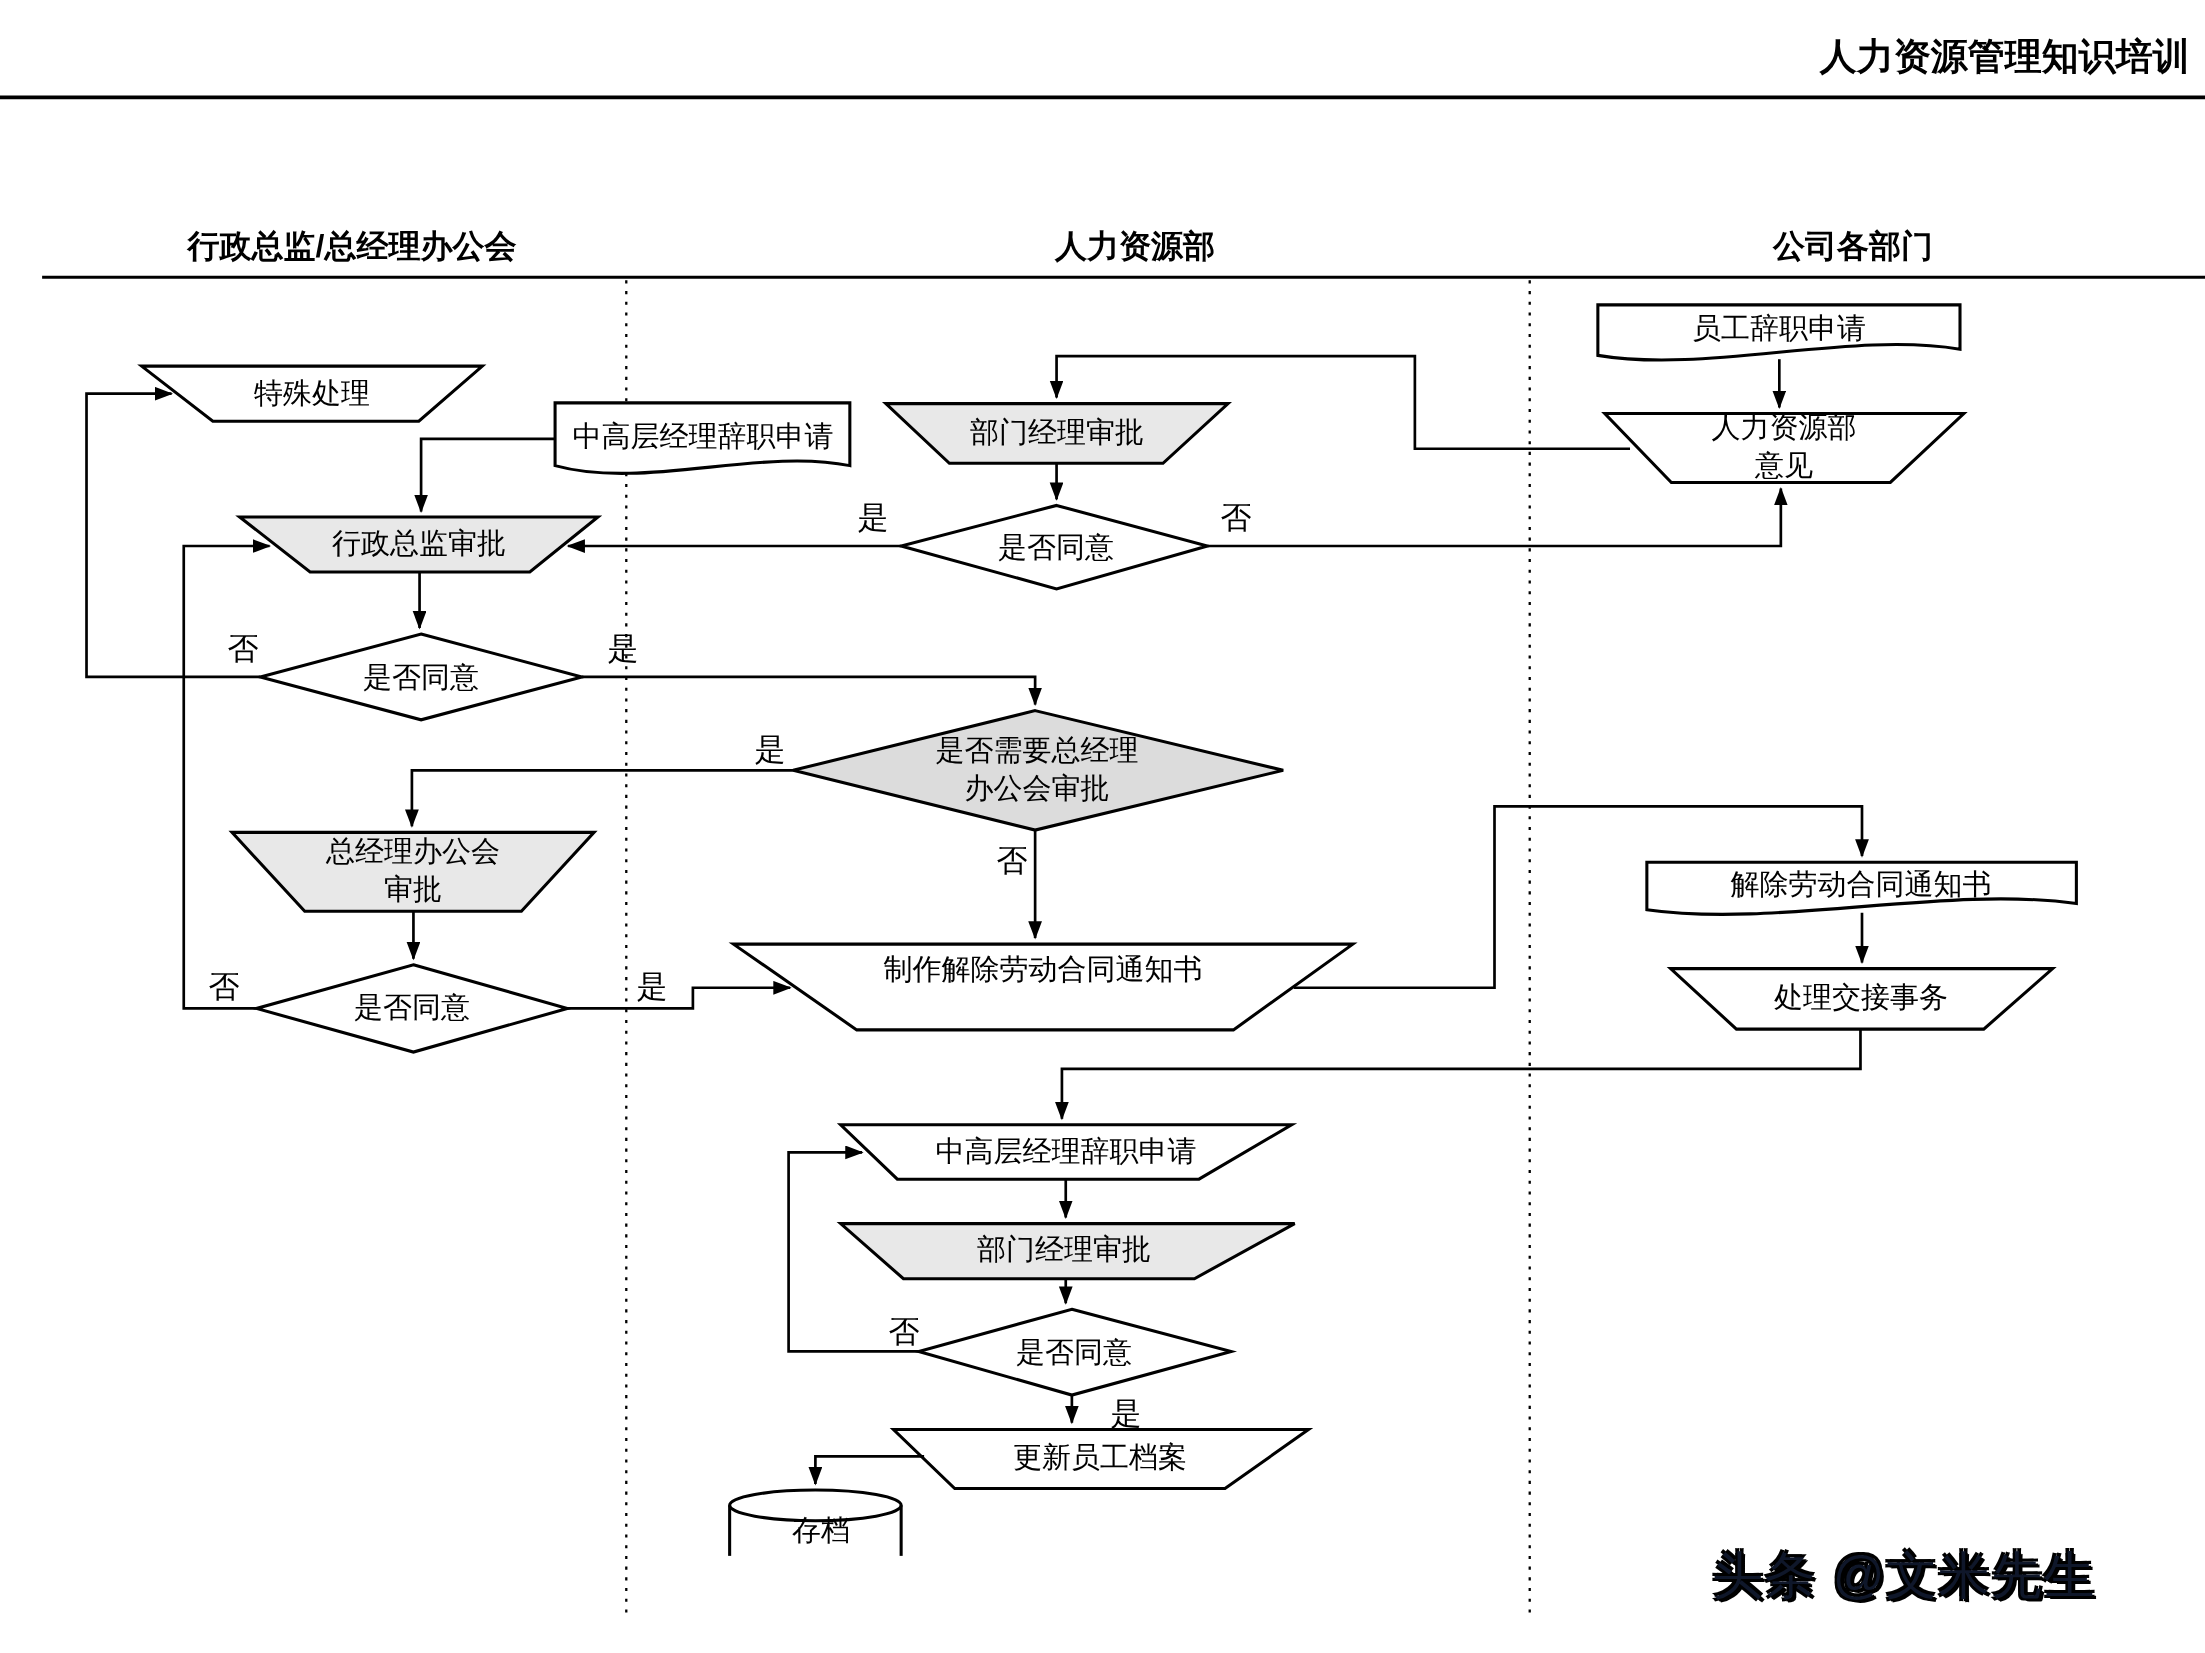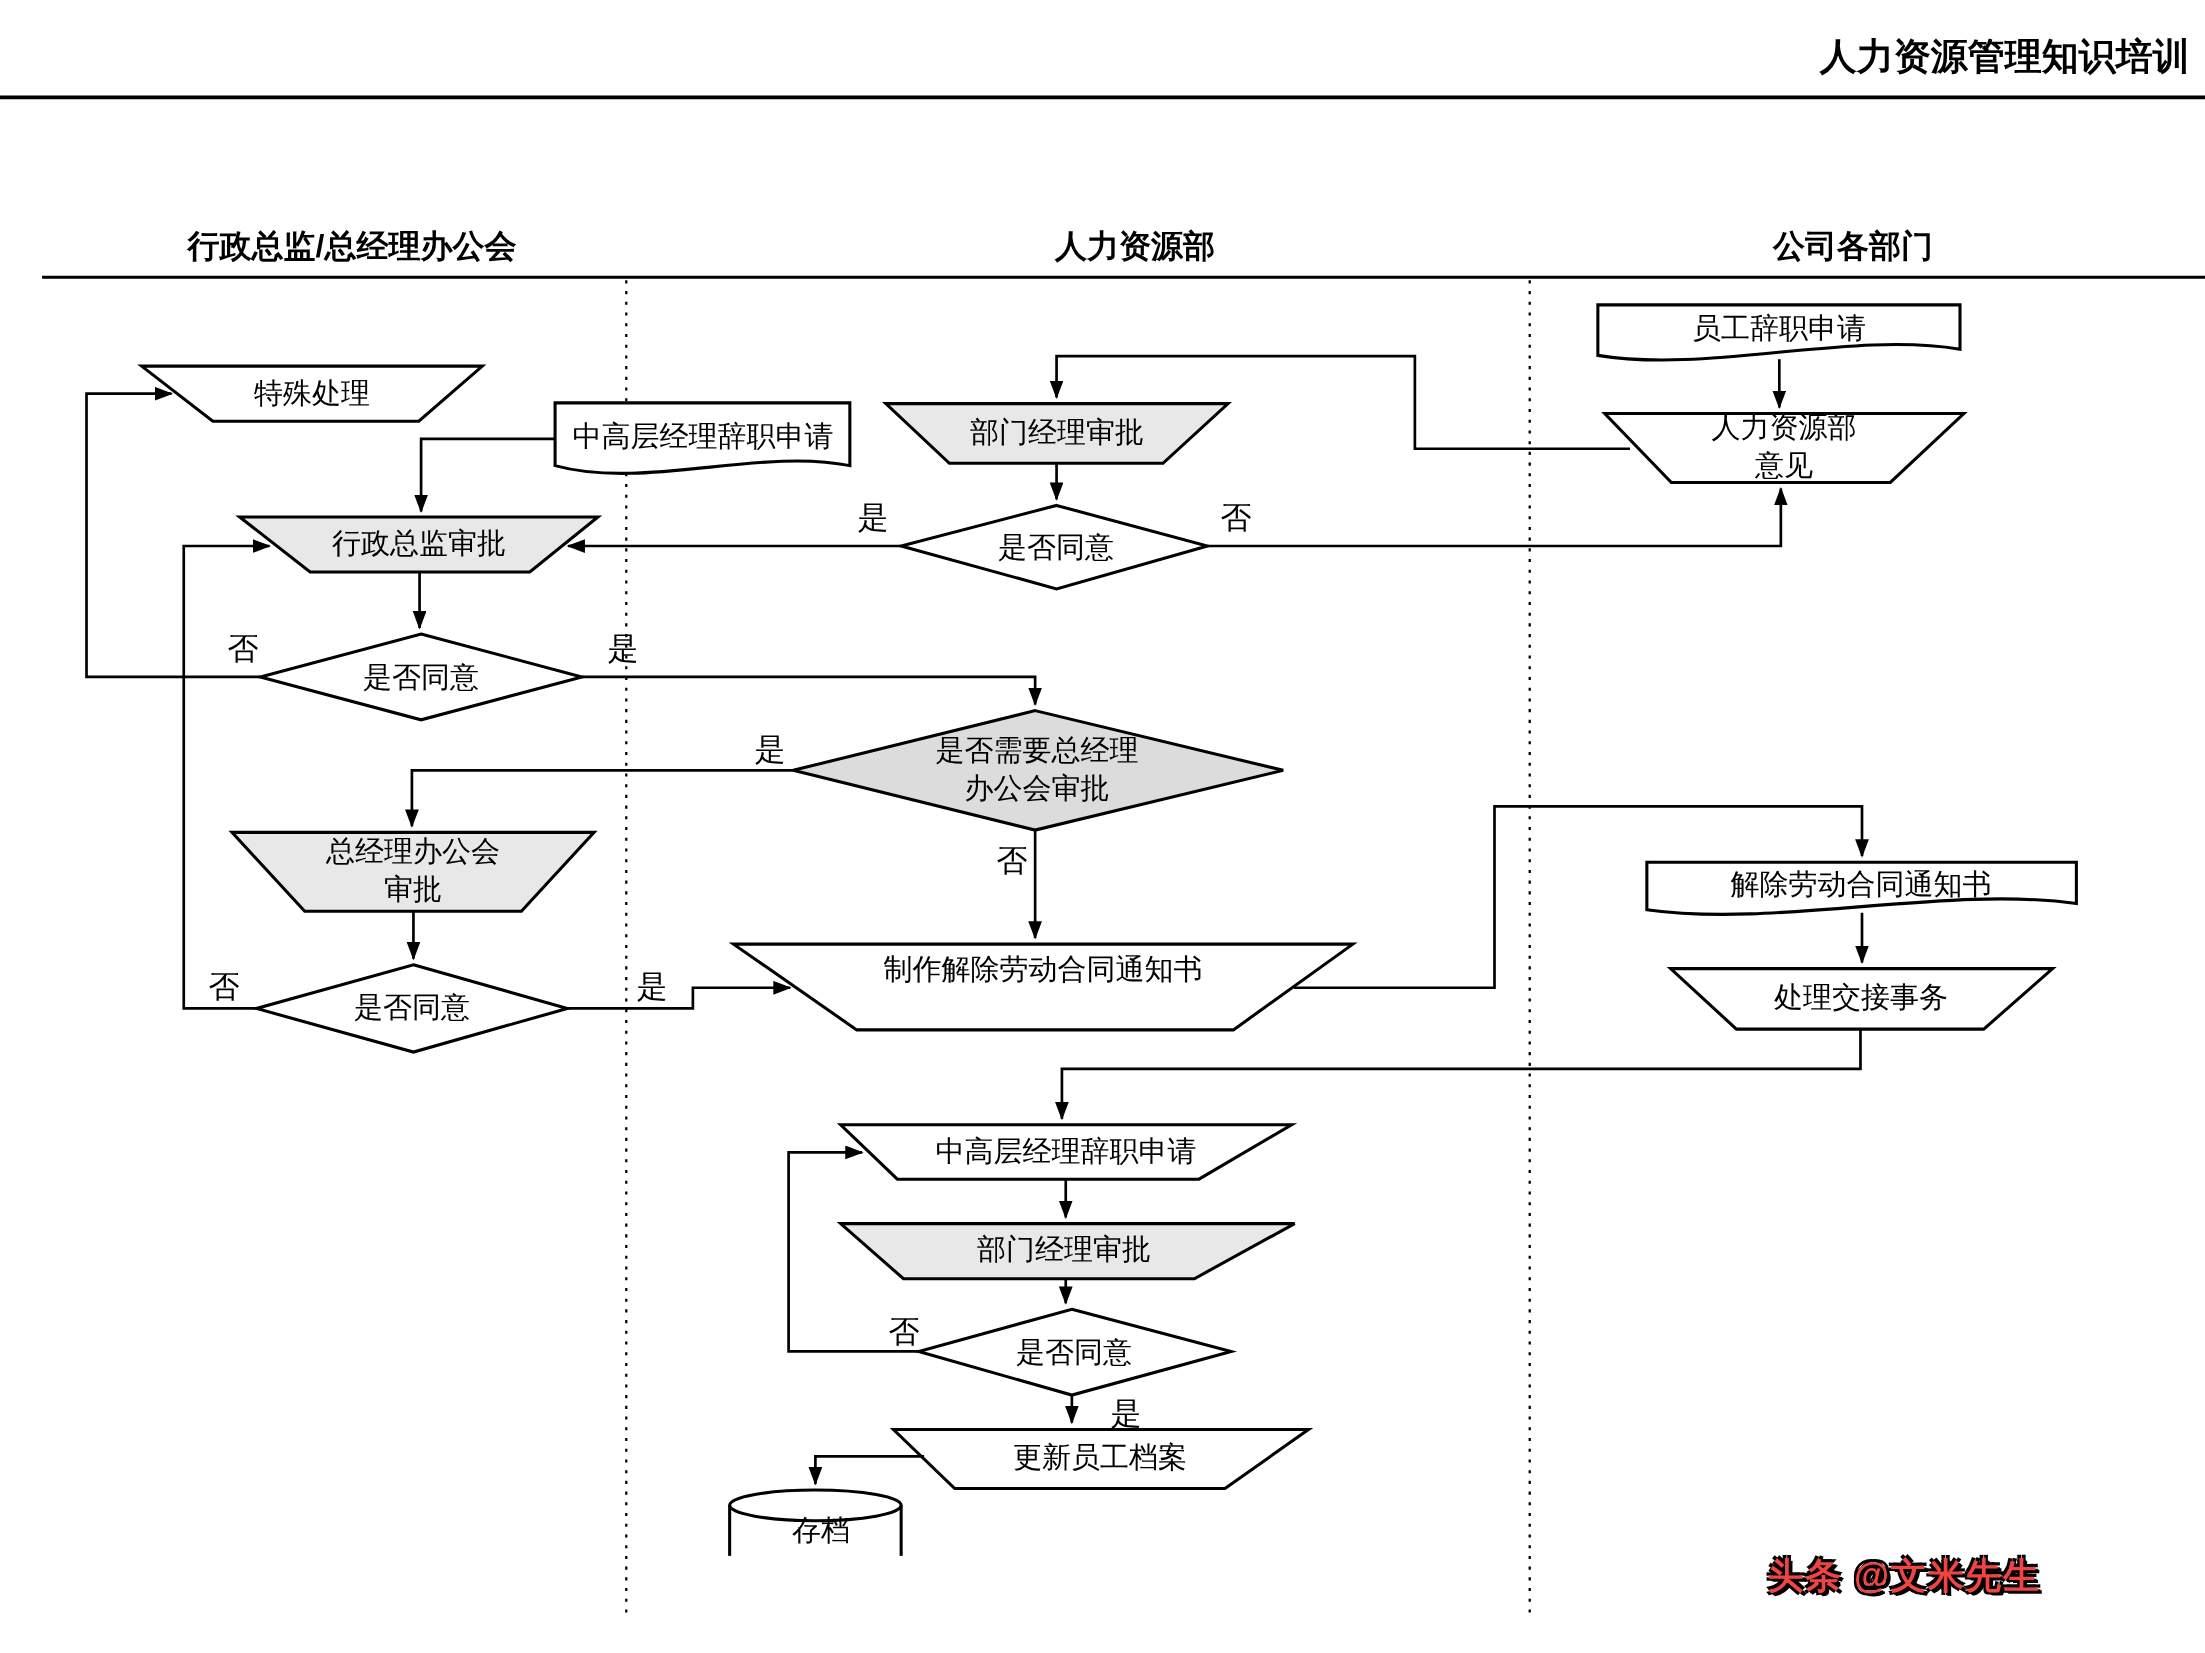--- a/index.html
+++ b/index.html
@@ -12,21 +12,21 @@
   .edge{fill:none;stroke:#000000;stroke-width:3.5;}
   .rule{stroke:#000000;}
   .lane-line{stroke:#000000;stroke-width:3;stroke-dasharray:4 10;}
   .lbl{position:absolute;transform:translate(-50%,-50%);font-size:29px;line-height:1.3;
        text-align:center;white-space:pre-line;}
   .elbl{position:absolute;transform:translate(-50%,-50%);font-size:31px;}
   .lane-lbl{position:absolute;transform:translate(-50%,-50%);font-size:32px;font-weight:bold;}
   .hdr{position:absolute;top:32px;right:15.3px;font-size:37px;font-weight:bold;}
   .title{position:absolute;left:119px;top:132px;font-size:44px;font-weight:bold;}
   .watermark{position:absolute;transform:translate(-50%,-50%);left:1904px;top:1576px;
-       font-size:36px;font-weight:bold;color:#ef4444;letter-spacing:1.5px;white-space:nowrap;
+       font-size:51px;font-weight:normal;color:#0f172a;letter-spacing:1.5px;white-space:nowrap;
        text-shadow:-2.3px -2.3px 0 #000,2.3px -2.3px 0 #000,-2.3px 2.3px 0 #000,2.3px 2.3px 0 #000,3.8px 3.8px 0 #000;}
 </style>
 </head>
 <body>
 
 <div class="stage">
 
   <svg width="2205" height="1654" viewBox="0 0 2880 2160">
     <defs>
       <marker id="arr" markerUnits="userSpaceOnUse" markerWidth="28" markerHeight="20" refX="22" refY="9" orient="auto">

